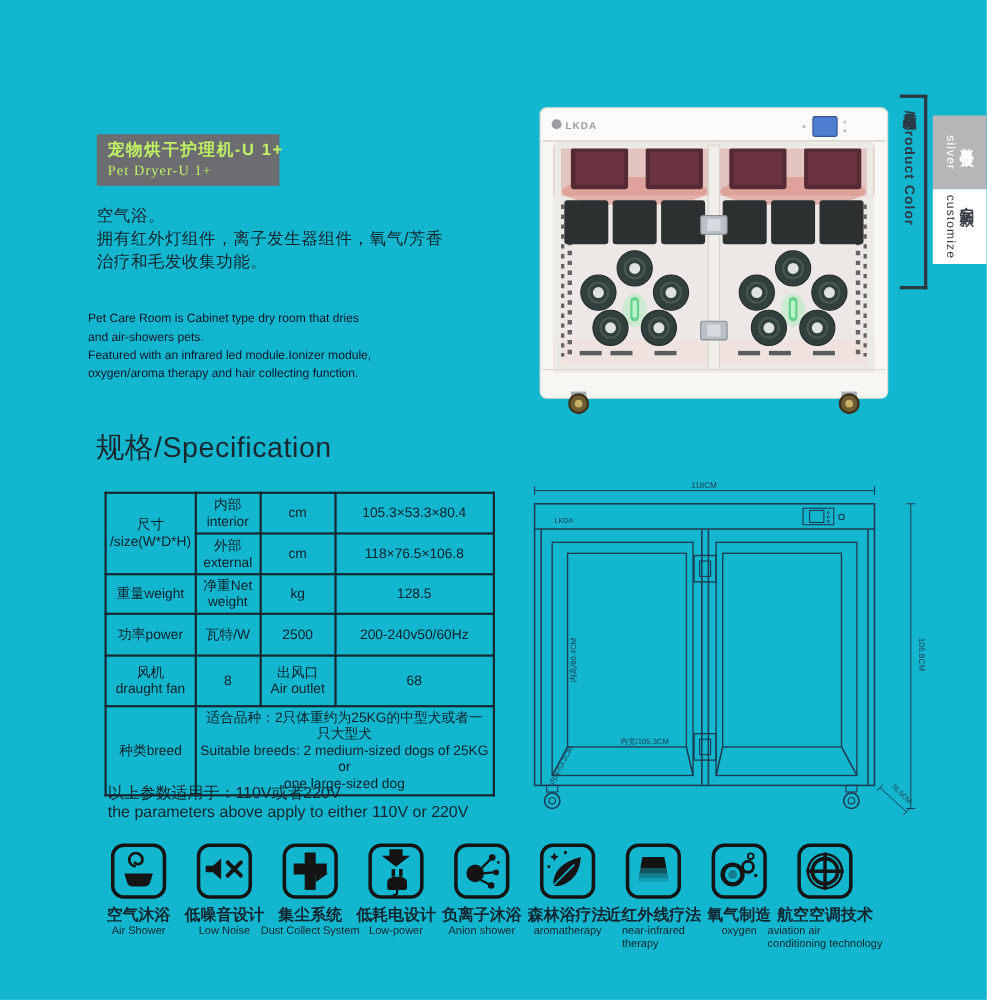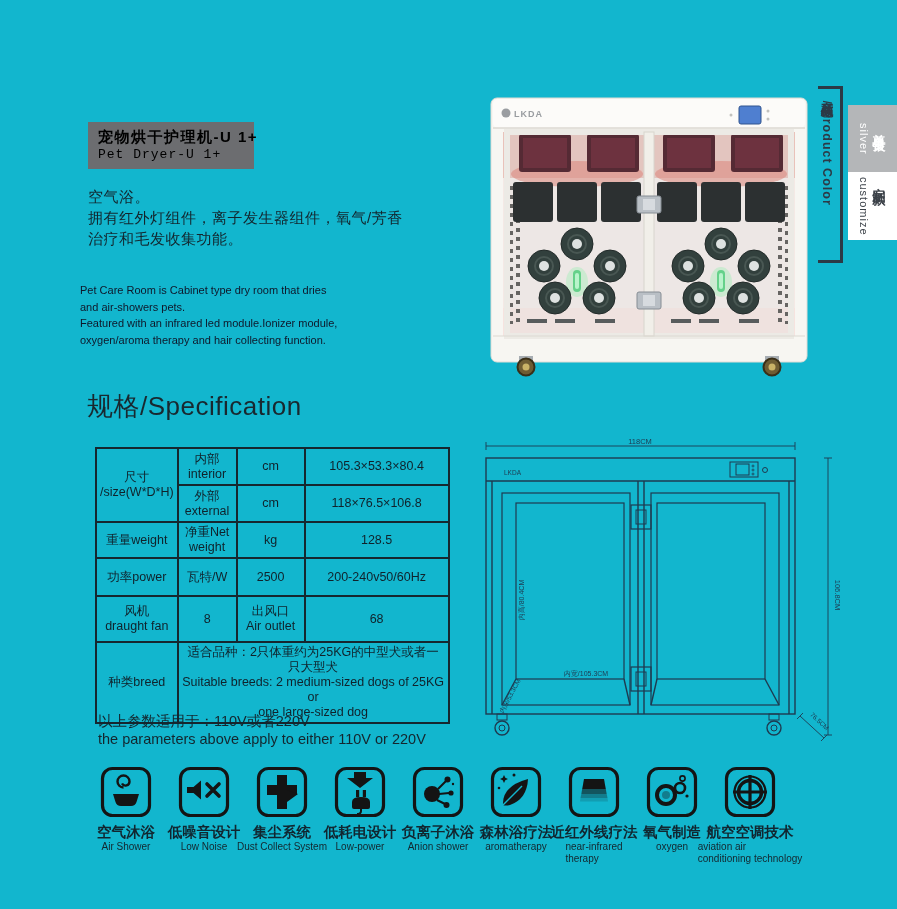--- a/index.html
+++ b/index.html
@@ -1,23 +1,23 @@
 <!DOCTYPE html>
 <html><head>
 <meta charset="utf-8">
 <style>
   html,body{margin:0;padding:0;}
   .page{position:relative;width:897px;height:909px;background:#12b6ce;overflow:hidden;
         font-family:"Liberation Sans","DejaVu Sans",sans-serif;color:#14262e;}
 
   
   .title-box{position:absolute;left:88px;top:122px;width:166px;background:#6c6d70;
-             color:#000000;padding:5px 10px 6px;box-sizing:border-box;}
+             color:#bef264;padding:5px 10px 6px;box-sizing:border-box;}
   .title-zh{font-size:15px;font-weight:bold;letter-spacing:1.5px;line-height:19px;white-space:pre;}
-  .title-en{font-family:Liberation Mono, monospace;font-size:13px;
+  .title-en{font-family:Liberation Serif, serif;font-size:13px;
             letter-spacing:1px;line-height:17px;white-space:pre;}
 
   
   .desc-zh{position:absolute;left:88px;top:186px;width:360px;font-size:15px;line-height:21px;
            color:#13252d;letter-spacing:.5px;}
   .desc-en{position:absolute;left:80px;top:282px;width:380px;font-size:11px;line-height:16.5px;
            color:#0f172a;}
 
   
   .spec-heading{position:absolute;left:87px;top:389px;font-size:26px;font-weight:400;

